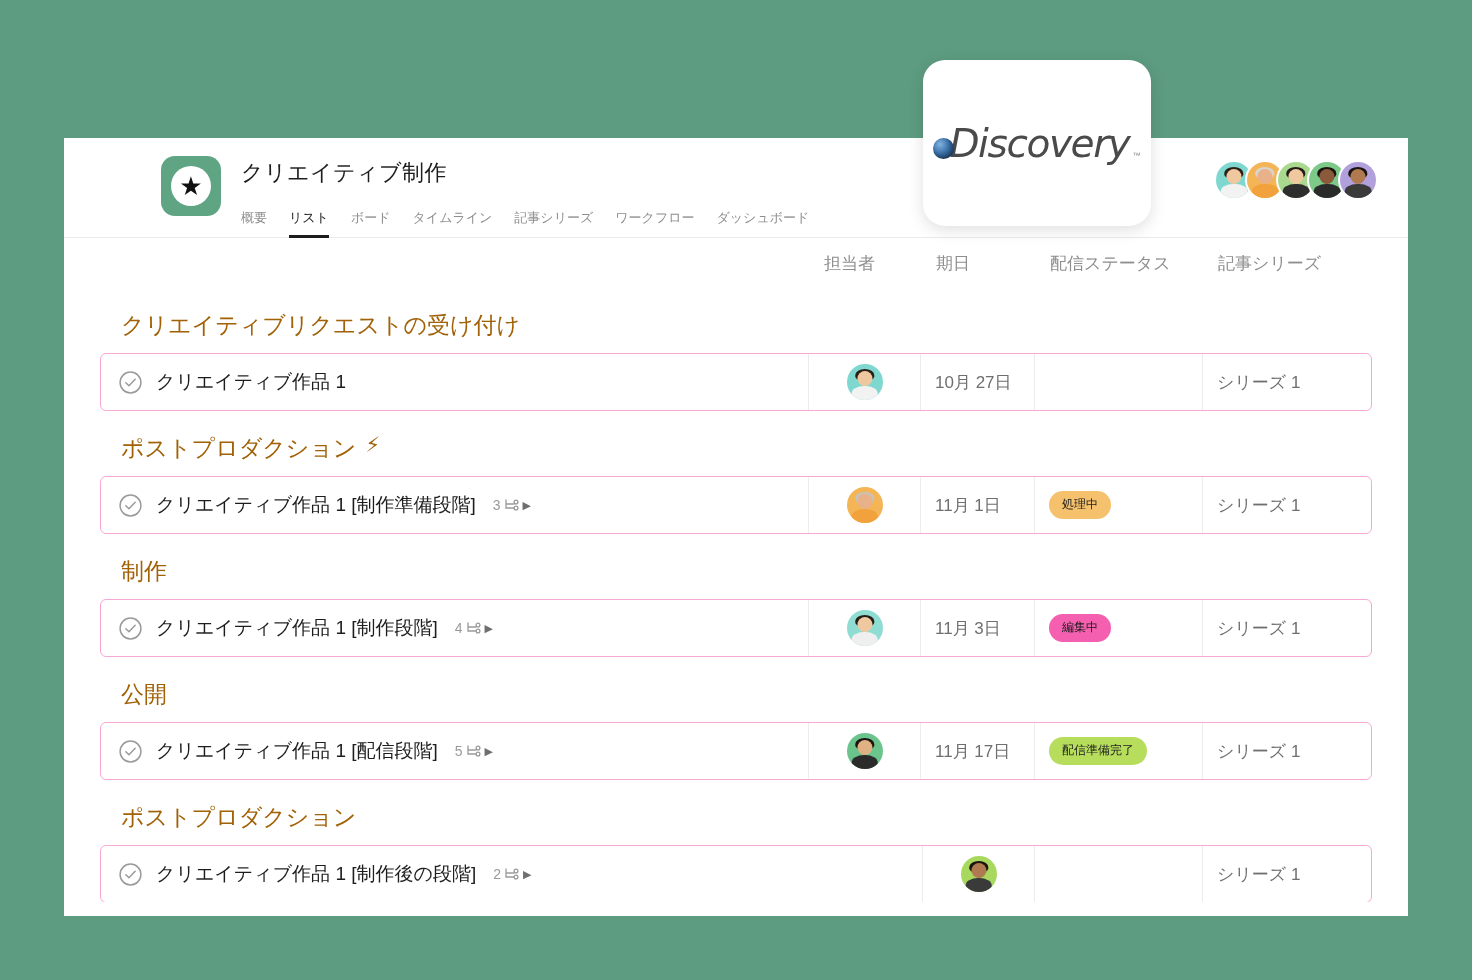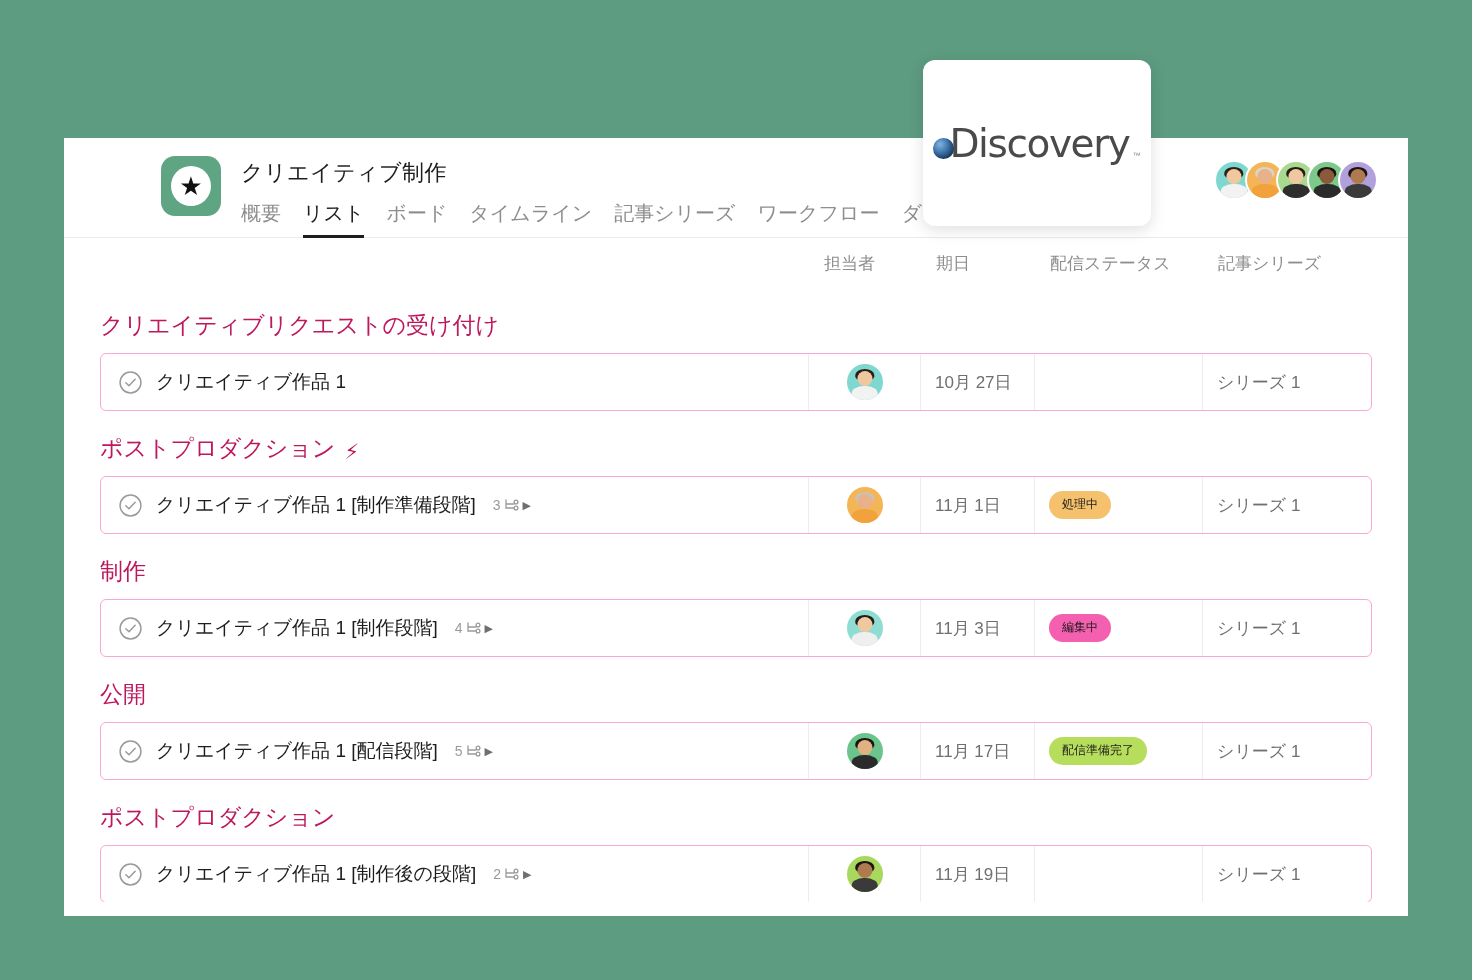--- a/index.html
+++ b/index.html
@@ -45,21 +45,21 @@
     position: absolute; left: 177px; top: 20px;
     font-size: 22px; font-weight: 400; color: #1d1d1d;
     letter-spacing: 0.5px;
   }
   .tabs {
     position: absolute; left: 177px; top: 66px;
     display: flex; align-items: flex-end; gap: 22px;
     height: 34px;
   }
   .tab {
-    font-size: 20px; color: #8e8e8e; padding-bottom: 8px;
+    font-size: 13px; color: #8e8e8e; padding-bottom: 8px;
     cursor: pointer; white-space: nowrap;
     border-bottom: 3px solid transparent;
   }
   .tab.active { color: #1d1d1d; border-bottom-color: #1d1d1d; }
 
   .avatar-group {
     position: absolute; right: 32px; top: 24px;
     display: flex;
   }
   .avatar-group .av { margin-left: -5px; box-shadow: 0 0 0 2px #fff; }
@@ -87,24 +87,25 @@
     transform: translateX(-50%);
     border-radius: 46% 46% 0 0;
   }
 
   
   .discovery-card {
     position: absolute;
     left: 923px; top: 60px;
     width: 228px; height: 166px;
     background: #ffffff;
-    border-radius: 12px;
+    border-radius: 22px;
     box-shadow: 0 4px 16px rgba(0,0,0,0.13);
     display: flex; align-items: center; justify-content: center;
     z-index: 40;
+    font-style: italic;
   }
   .discovery-logo {
     display: flex; align-items: center; gap: 2px;
     position: relative;
   }
   .globe {
     width: 21px; height: 21px; border-radius: 50%;
     background: radial-gradient(circle at 33% 30%, #7fb3e0 0%, #3a6fa8 45%, #1e3f66 100%);
     position: relative; top: 5px;
     box-shadow: inset -2px -2px 4px rgba(0,0,0,0.35);
@@ -131,23 +132,23 @@
   .col-h {
     font-size: 17px; color: #8e8e8e; flex: 0 0 auto;
     padding-left: 14px;
   }
   .c-assignee { width: 112px; }
   .c-due      { width: 114px; }
   .c-status   { width: 168px; }
   .c-series   { width: 168px; }
 
   .section-title {
-    font-size: 23px; color: #be185d;
+    font-size: 23px; color: #a16207;
     padding: 22px 0 12px 0;
-    display: flex; align-items: flex-end; gap: 9px;
+    display: flex; align-items: flex-start; gap: 9px; margin-left: 21px;
   }
   .bolt { font-size: 21px; }
 
   .task-row {
     display: flex; align-items: stretch;
     height: 58px;
     border: 1px solid #f9a8d4;
     border-radius: 6px;
     background: #fff;
   }
@@ -396,21 +397,20 @@
               <span class="caret">▶</span>
             </span>
           </div>
           <div class="cell assignee c-assignee">
             <div class="av " style="background:#a8d95e">
               <div class="hair" style="background:#1a1410"></div>
               <div class="head" style="background:#b07a50"></div>
               <div class="body" style="background:#3a3a3a"></div>
             </div>
           </div>
-          <div class="cell c-due">11月 19日</div>
           <div class="cell c-status"></div>
           <div class="cell c-series">シリーズ 1</div>
         </div>
       </div>
   </div>
 
   <div class="fade-bottom"></div>
 </div>
 
 <div class="discovery-card">

